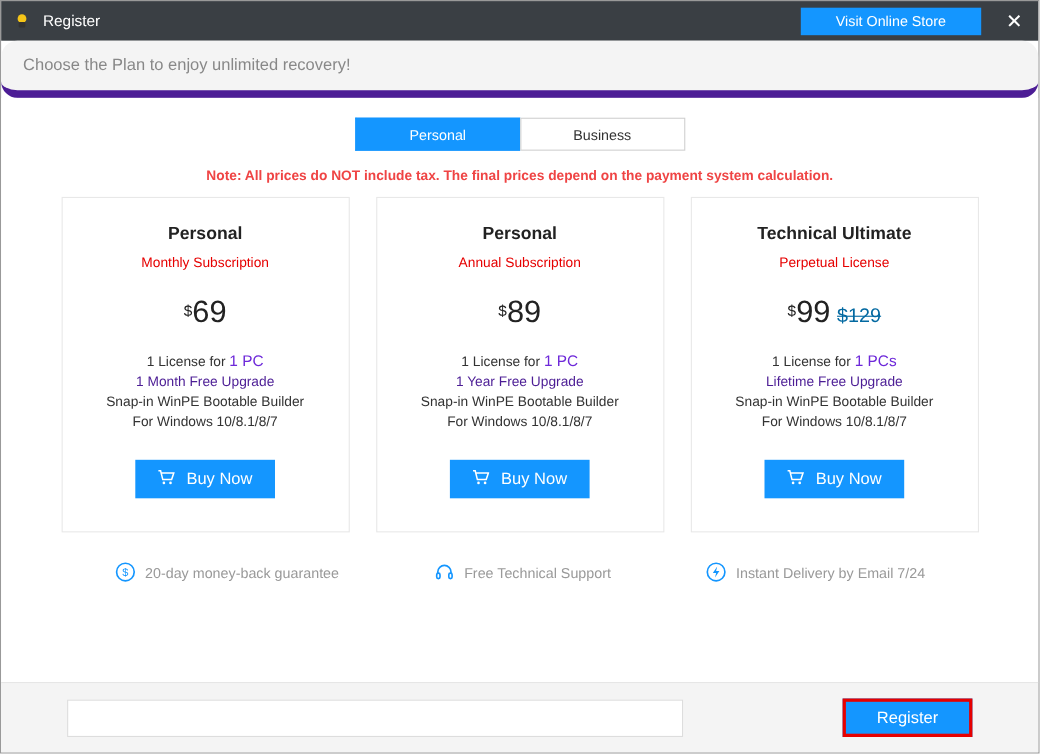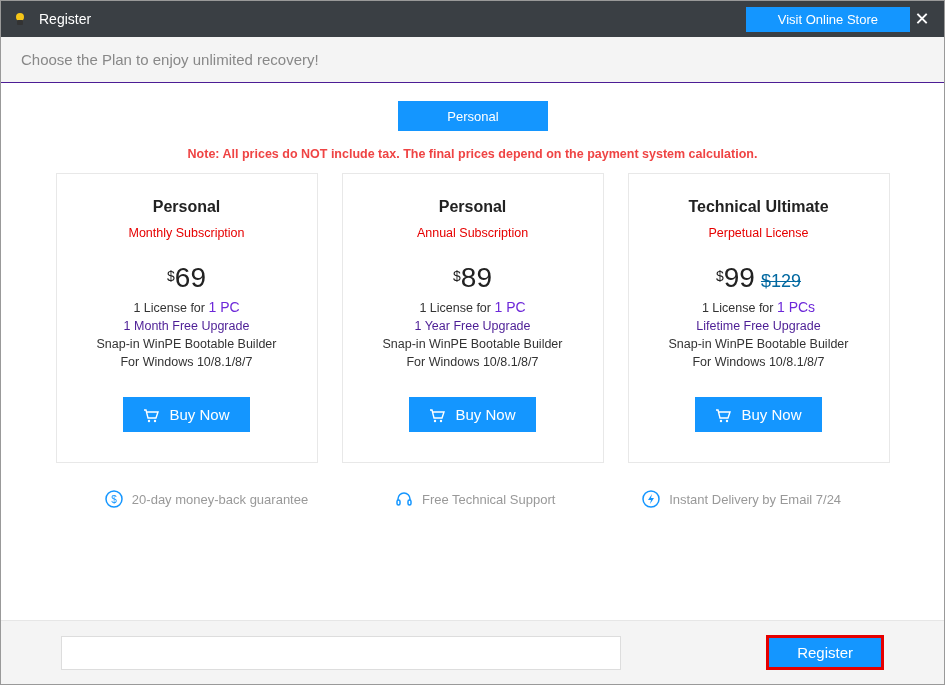--- a/index.html
+++ b/index.html
@@ -27,33 +27,35 @@
 }
 .titlebar .title { font-size: 14px; flex: 0 0 auto; }
 .titlebar .spacer { flex: 1; }
 .titlebar .visit-btn {
   background: #1496ff;
   color: #fff;
   border: none;
   font-size: 13px;
   padding: 5px 32px;
   cursor: pointer;
+  margin-right: 18px;
 }
 .titlebar .close {
   color: #fff;
   font-size: 18px;
   width: 24px; text-align: center;
   cursor: pointer;
 }
 .subheader {
   background: #f4f4f4;
-  border-bottom: 1px solid #4c1d95;
+  border-bottom: 7px solid #4c1d95;
   padding: 14px 20px;
   color: #888;
   font-size: 15px;
+  border-radius: 15px;
 }
 .main {
   flex: 1;
   background: #fff;
   padding: 18px 0 0 0;
   position: relative;
 }
 .tabs {
   display: flex;
   justify-content: center;
@@ -91,37 +93,37 @@
   padding: 0 40px;
 }
 .card {
   width: 262px;
   border: 1px solid #e8e8e8;
   padding: 24px 10px 30px 10px;
   text-align: center;
 }
 .card .plan-name { font-size: 16px; font-weight: bold; color: #222; margin-bottom: 10px; }
 .card .sub-type { color: #e60000; font-size: 12.5px; margin-bottom: 22px; }
-.card .price { margin-bottom: 5px; }
+.card .price { margin-bottom: 20px; }
 .card .price .cur { font-size: 14px; color: #222; vertical-align: 6px; }
 .card .price .amt { font-size: 28px; color: #222; }
 .card .price .old { font-size: 18px; color: #0369a1; text-decoration: line-through; margin-left: 6px; }
 .card .feat { font-size: 12.5px; color: #333; margin: 4px 0; }
 .card .feat .red { color: #6d28d9; font-size: 14px; }
 .card .feat.red-all { color: #4c1d95; }
 .card .buy {
   margin-top: 24px;
   background: #1496ff;
   color: #fff;
   border: none;
   font-size: 15px;
   padding: 9px 20px;
   cursor: pointer;
   display: inline-flex;
-  align-items: flex-end;
+  align-items: flex-start;
   gap: 10px;
 }
 .guarantees {
   display: flex;
   justify-content: space-around;
   padding: 26px 60px 0 60px;
   color: #999;
   font-size: 13px;
 }
 .guarantees .g { display: flex; align-items: center; gap: 8px; }
@@ -167,20 +169,21 @@
   <button class="visit-btn">Visit Online Store</button>
   <span class="close">✕</span>
 </div>
 
 <div class="subheader">Choose the Plan to enjoy unlimited recovery!</div>
 
 <div class="main">
 
   <div class="tabs">
     <div class="tab active">Personal</div>
+    <div class="tab">Business</div>
   </div>
 
   <div class="note">Note: All prices do NOT include tax. The final prices depend on the payment system calculation.</div>
 
   <div class="cards">
 
     <div class="card">
       <div class="plan-name">Personal</div>
       <div class="sub-type">Monthly Subscription</div>
       <div class="price">

